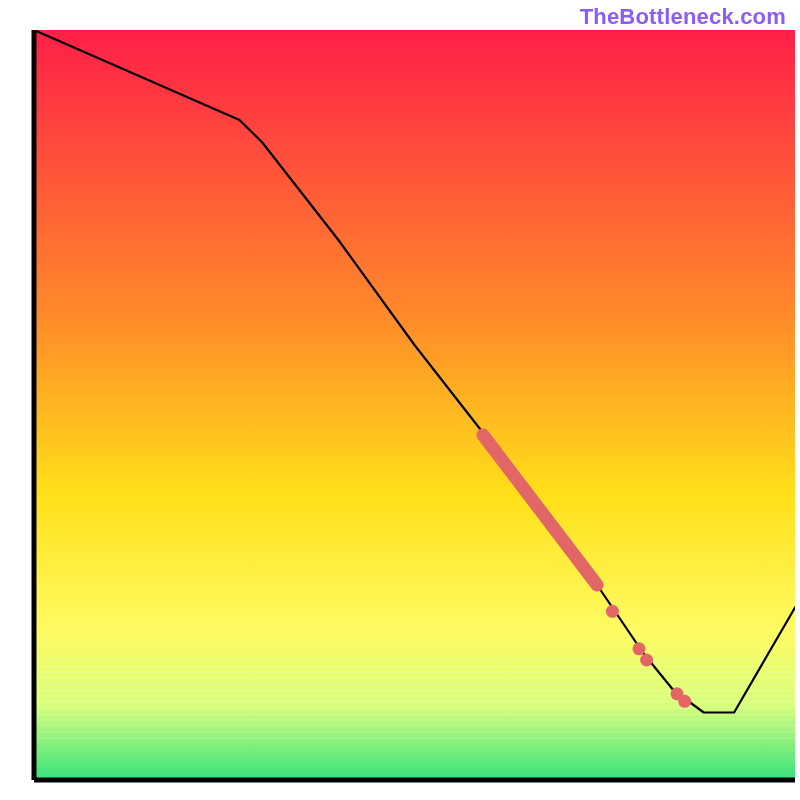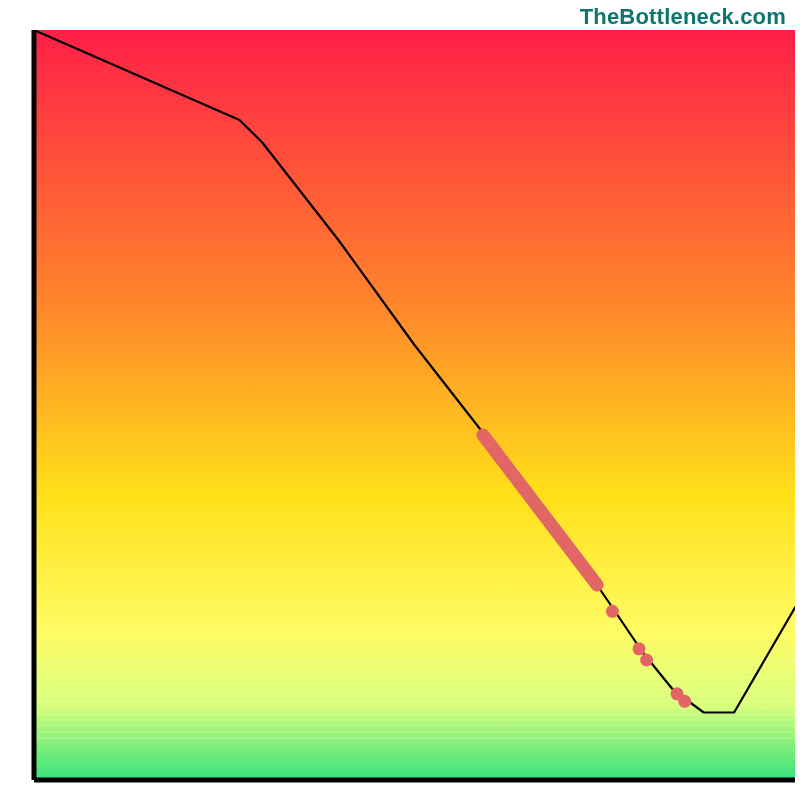--- a/index.html
+++ b/index.html
@@ -15,21 +15,21 @@
     position: relative;
     width: 800px;
     height: 800px;
   }
   .watermark {
     position: absolute;
     top: 4px;
     right: 14px;
     font-size: 22px;
     font-weight: 600;
-    color: #0f766e;
+    color: #8b5cf6;
     letter-spacing: 0.2px;
     z-index: 5;
     pointer-events: none;
   }
   svg.plot {
     position: absolute;
     left: 0;
     top: 0;
     width: 800px;
     height: 800px;

